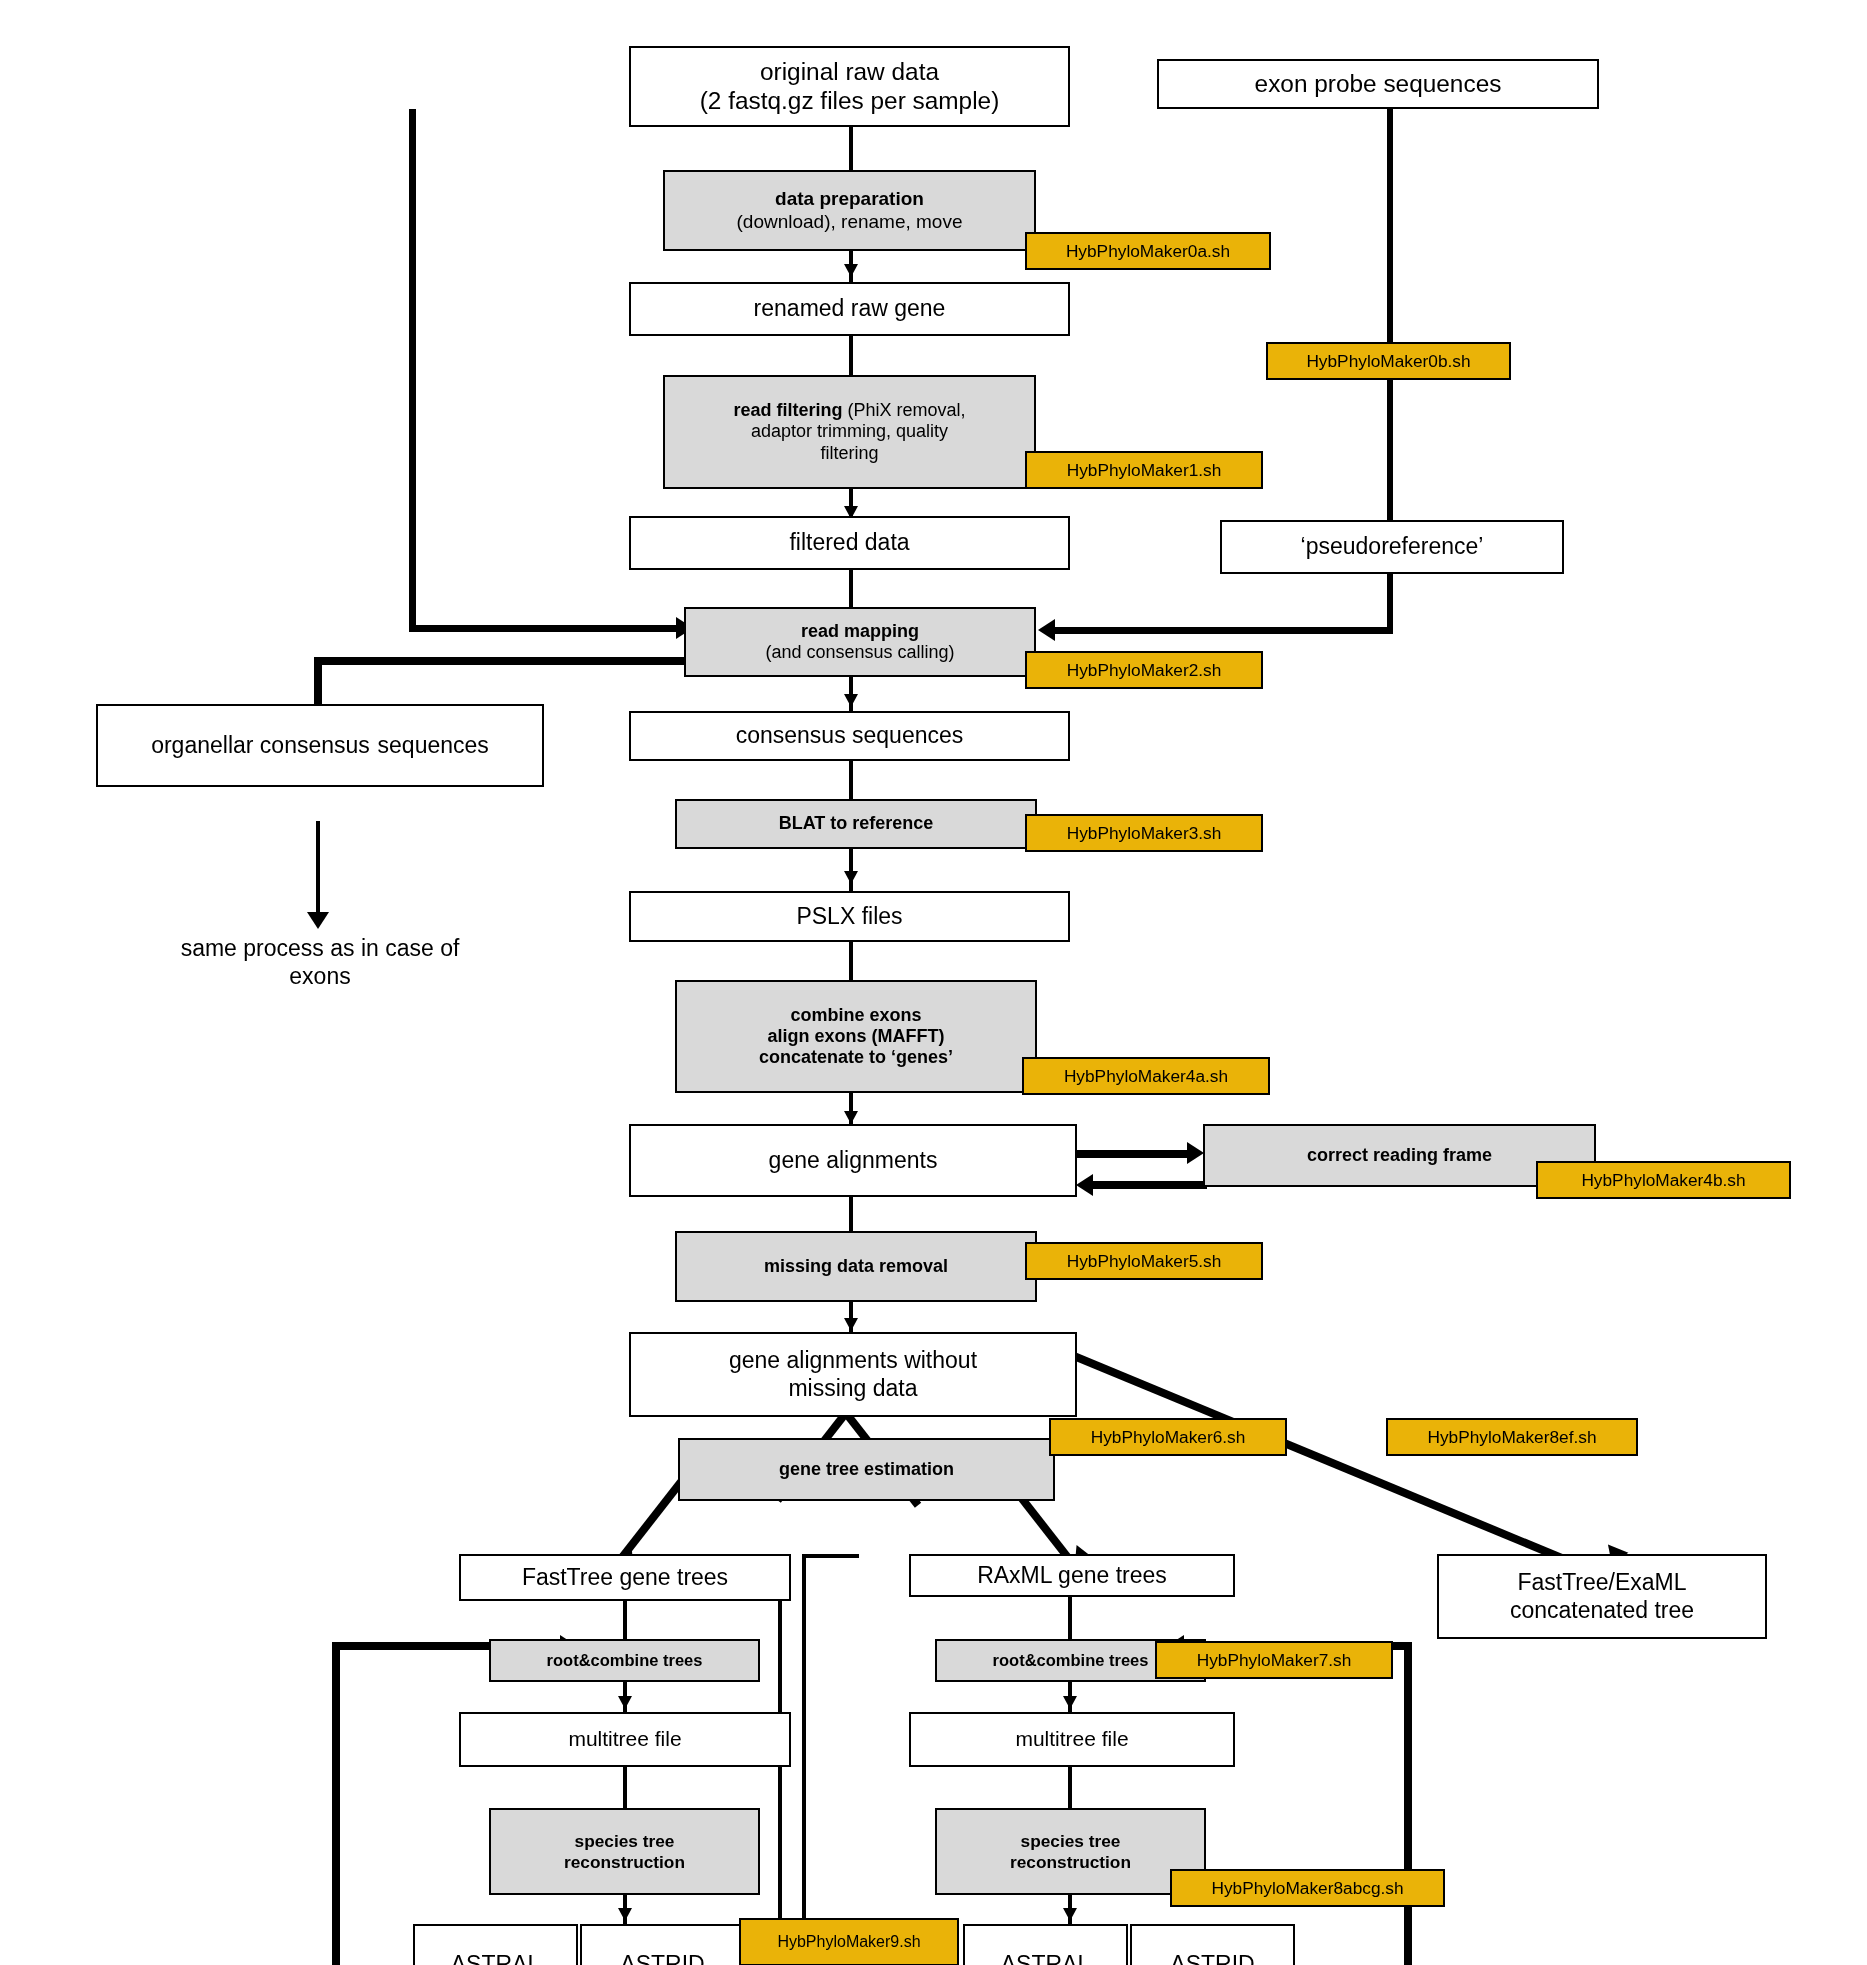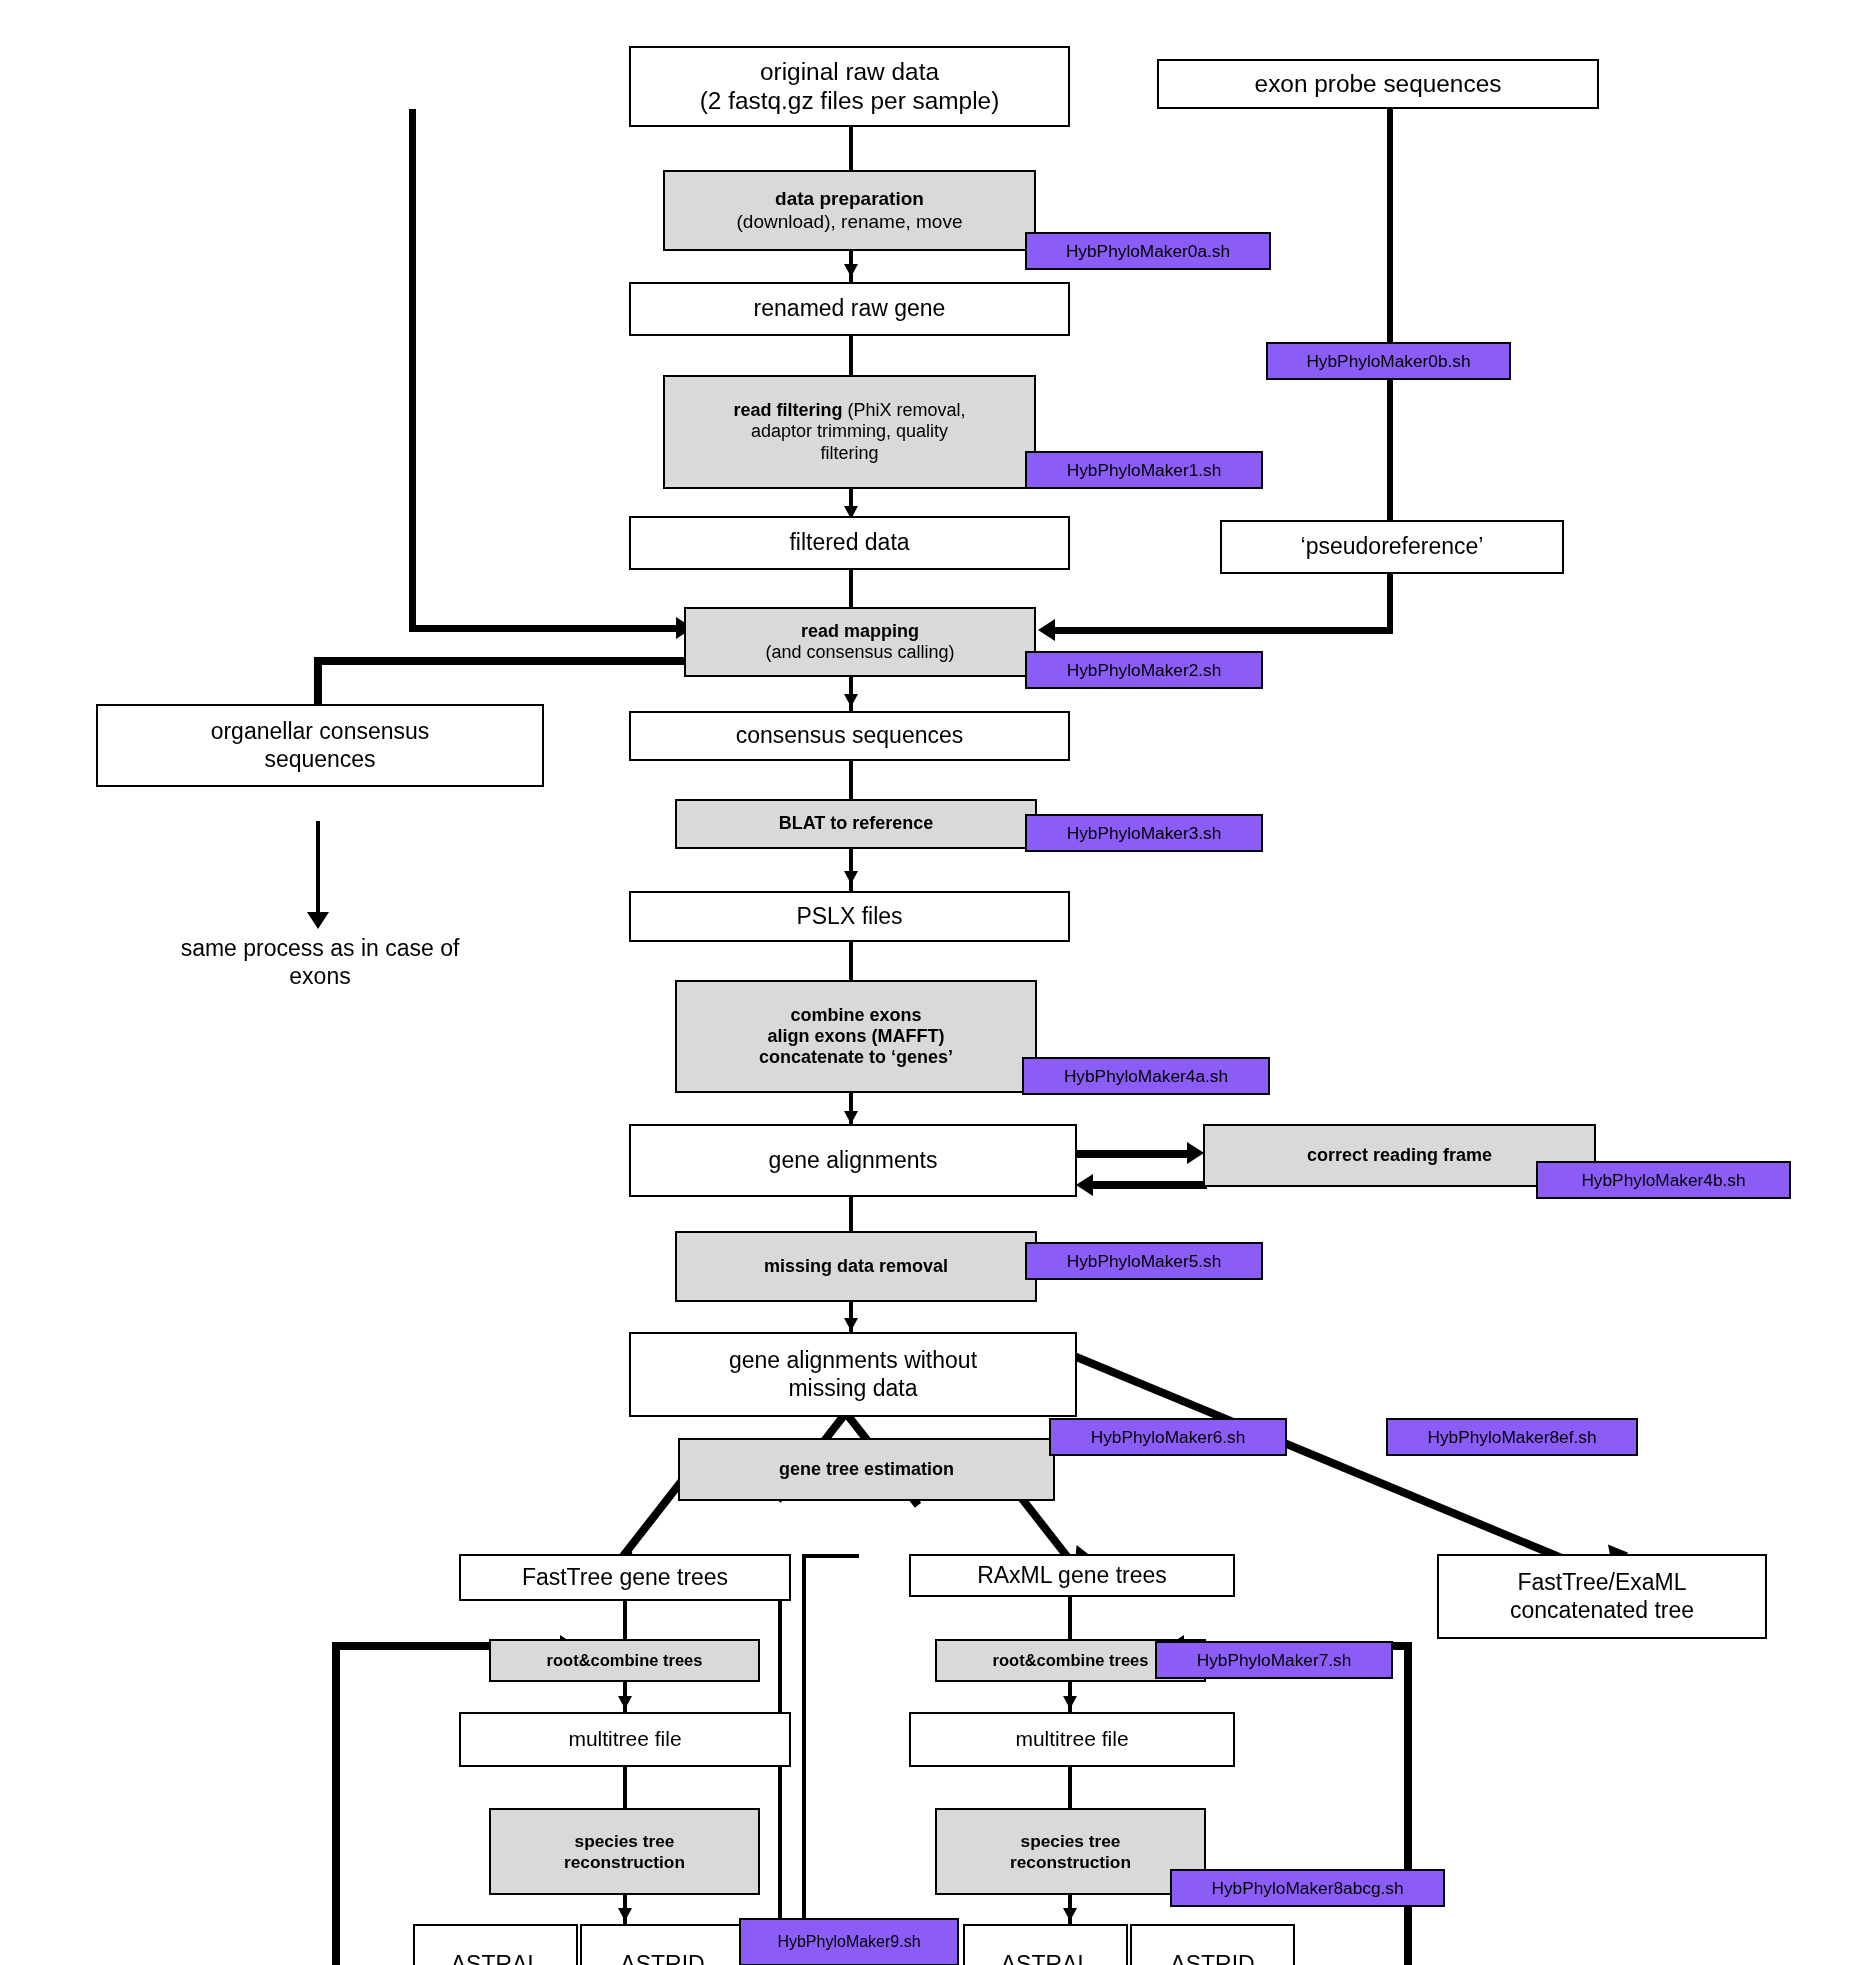--- a/index.html
+++ b/index.html
@@ -3,21 +3,21 @@
 <meta charset="utf-8">
 <style>
   html,body{margin:0;padding:0;background:#ffffff;}
   body{font-family:"Liberation Sans", sans-serif;color:#000;}
   #canvas{position:relative;width:1867px;height:2353px;background:#fff;overflow:hidden;}
 
   .box{position:absolute;box-sizing:border-box;border:2.8px solid #000;background:#fff;
        display:flex;align-items:center;justify-content:center;text-align:center;
        line-height:1.18;z-index:6;}
   .box.proc{background:#d9d9d9;font-weight:bold;}
-  .box.script{background:#8b5cf6;border:2.8px solid #000;font-weight:normal;z-index:9;}
+  .box.script{background:#eab308;border:2.8px solid #000;font-weight:normal;z-index:9;}
   .box .t{display:block;padding:0 3.9px;}
   .b{font-weight:bold;}
   .nb{font-weight:normal;}
 
   .ln{position:absolute;background:#000;z-index:3;}
 
   .arw{position:absolute;width:0;height:0;z-index:5;}
   .arw.down{border-left:11px solid transparent;border-right:11px solid transparent;border-top:17.3px solid #000;}
   .arw.down-s{border-left:7px solid transparent;border-right:7px solid transparent;border-top:13.4px solid #000;}
   .arw.right{border-top:11px solid transparent;border-bottom:11px solid transparent;border-left:17.3px solid #000;}
@@ -174,21 +174,21 @@
   </div>
 
   <div class="box proc" style="left:684px;top:607px;width:352px;height:70px;font-size:18px;flex-direction:column;">
     <span class="t b">read mapping</span>
     <span class="t nb">(and consensus calling)</span>
   </div>
   <div class="box script" style="left:1025px;top:651px;width:238px;height:38px;font-size:17.3px;">
     <span class="t">HybPhyloMaker2.sh</span>
   </div>
 
-  <div class="box" style="left:96px;top:704px;width:448px;height:83px;font-size:23px;flex-direction:column;">
+  <div class="box" style="left:96px;top:704px;width:448px;height:83px;font-size:23px;flex-direction:row;">
     <span class="t">organellar consensus</span>
     <span class="t">sequences</span>
   </div>
 
   <div class="plain" style="left:96px;top:935px;width:448px;font-size:23px;">
     <div>same process as in case of</div>
     <div>exons</div>
   </div>
 
   <div class="box" style="left:629px;top:711px;width:441px;height:50px;font-size:23px;">

